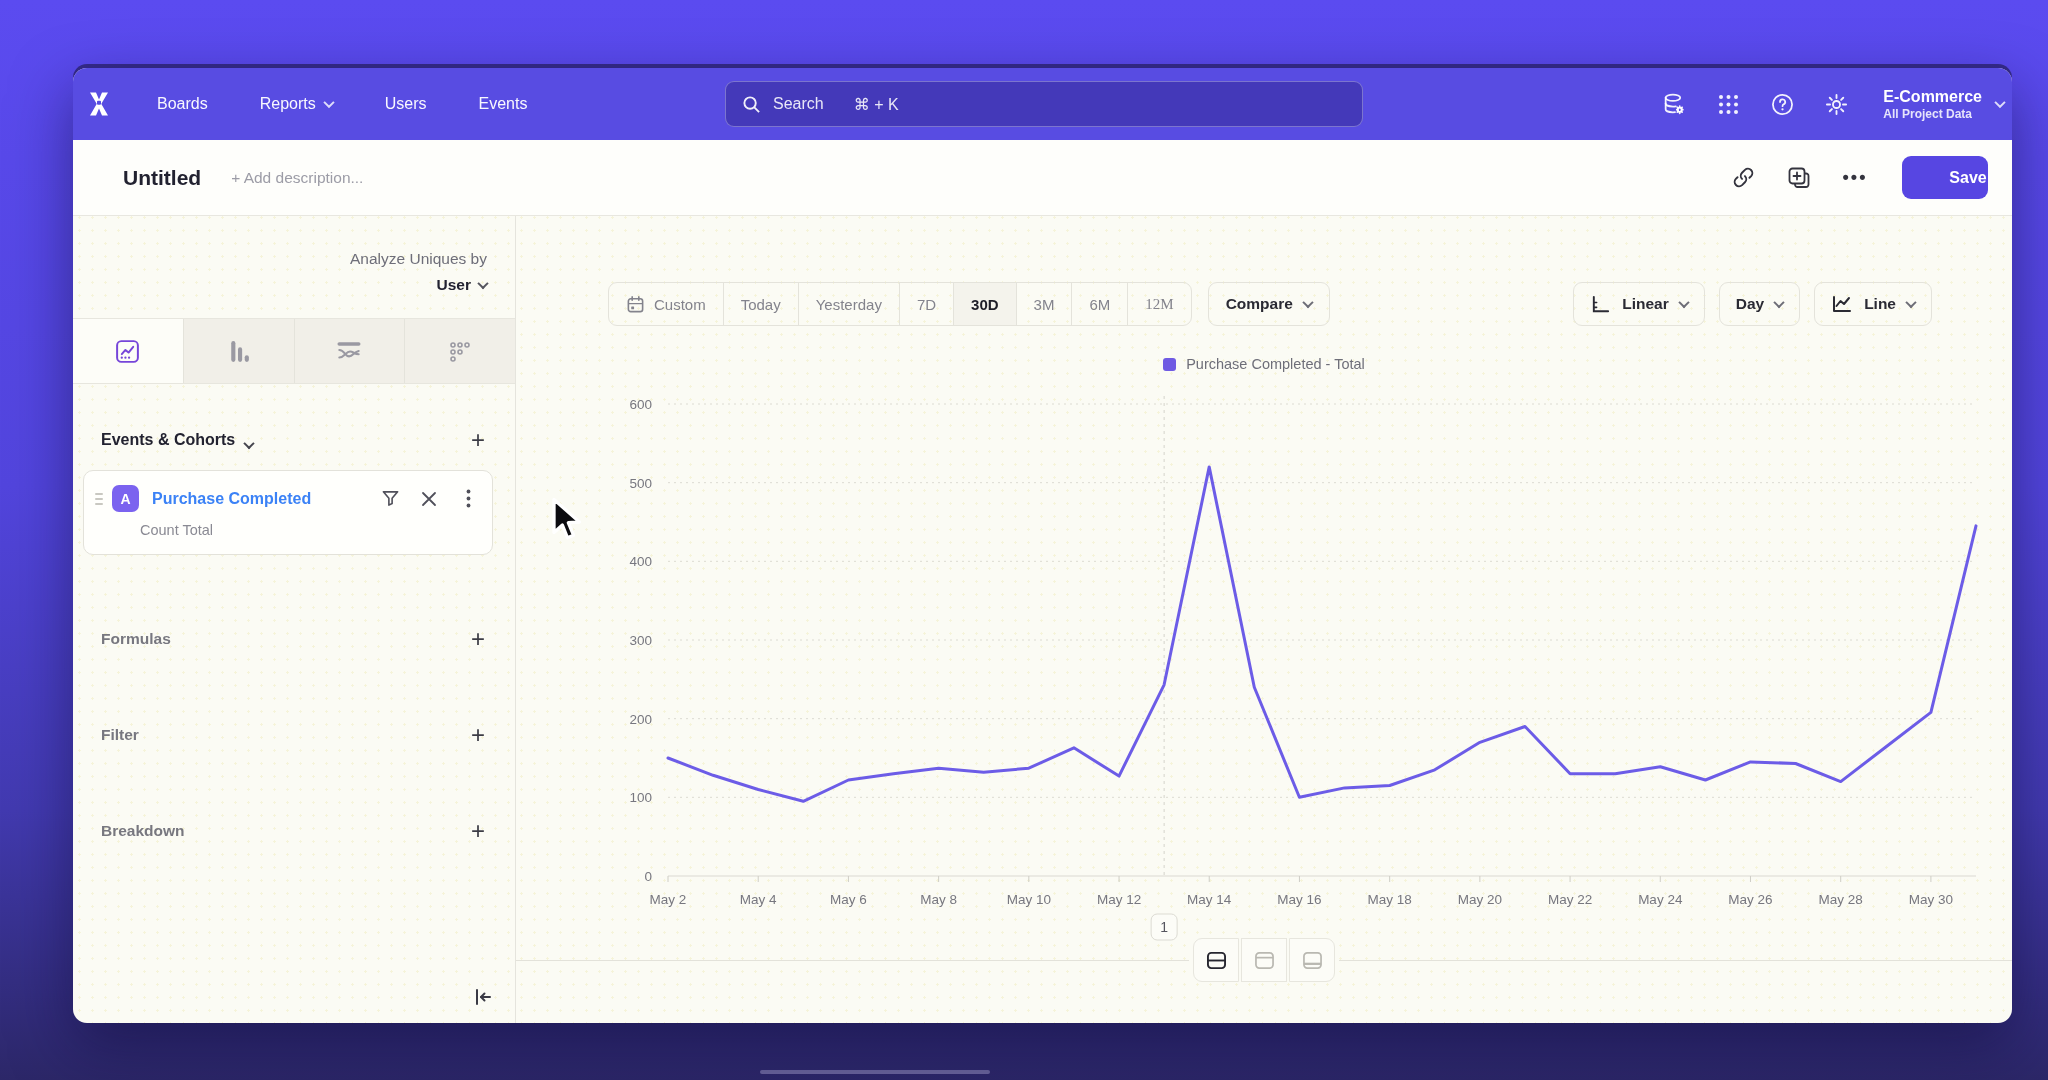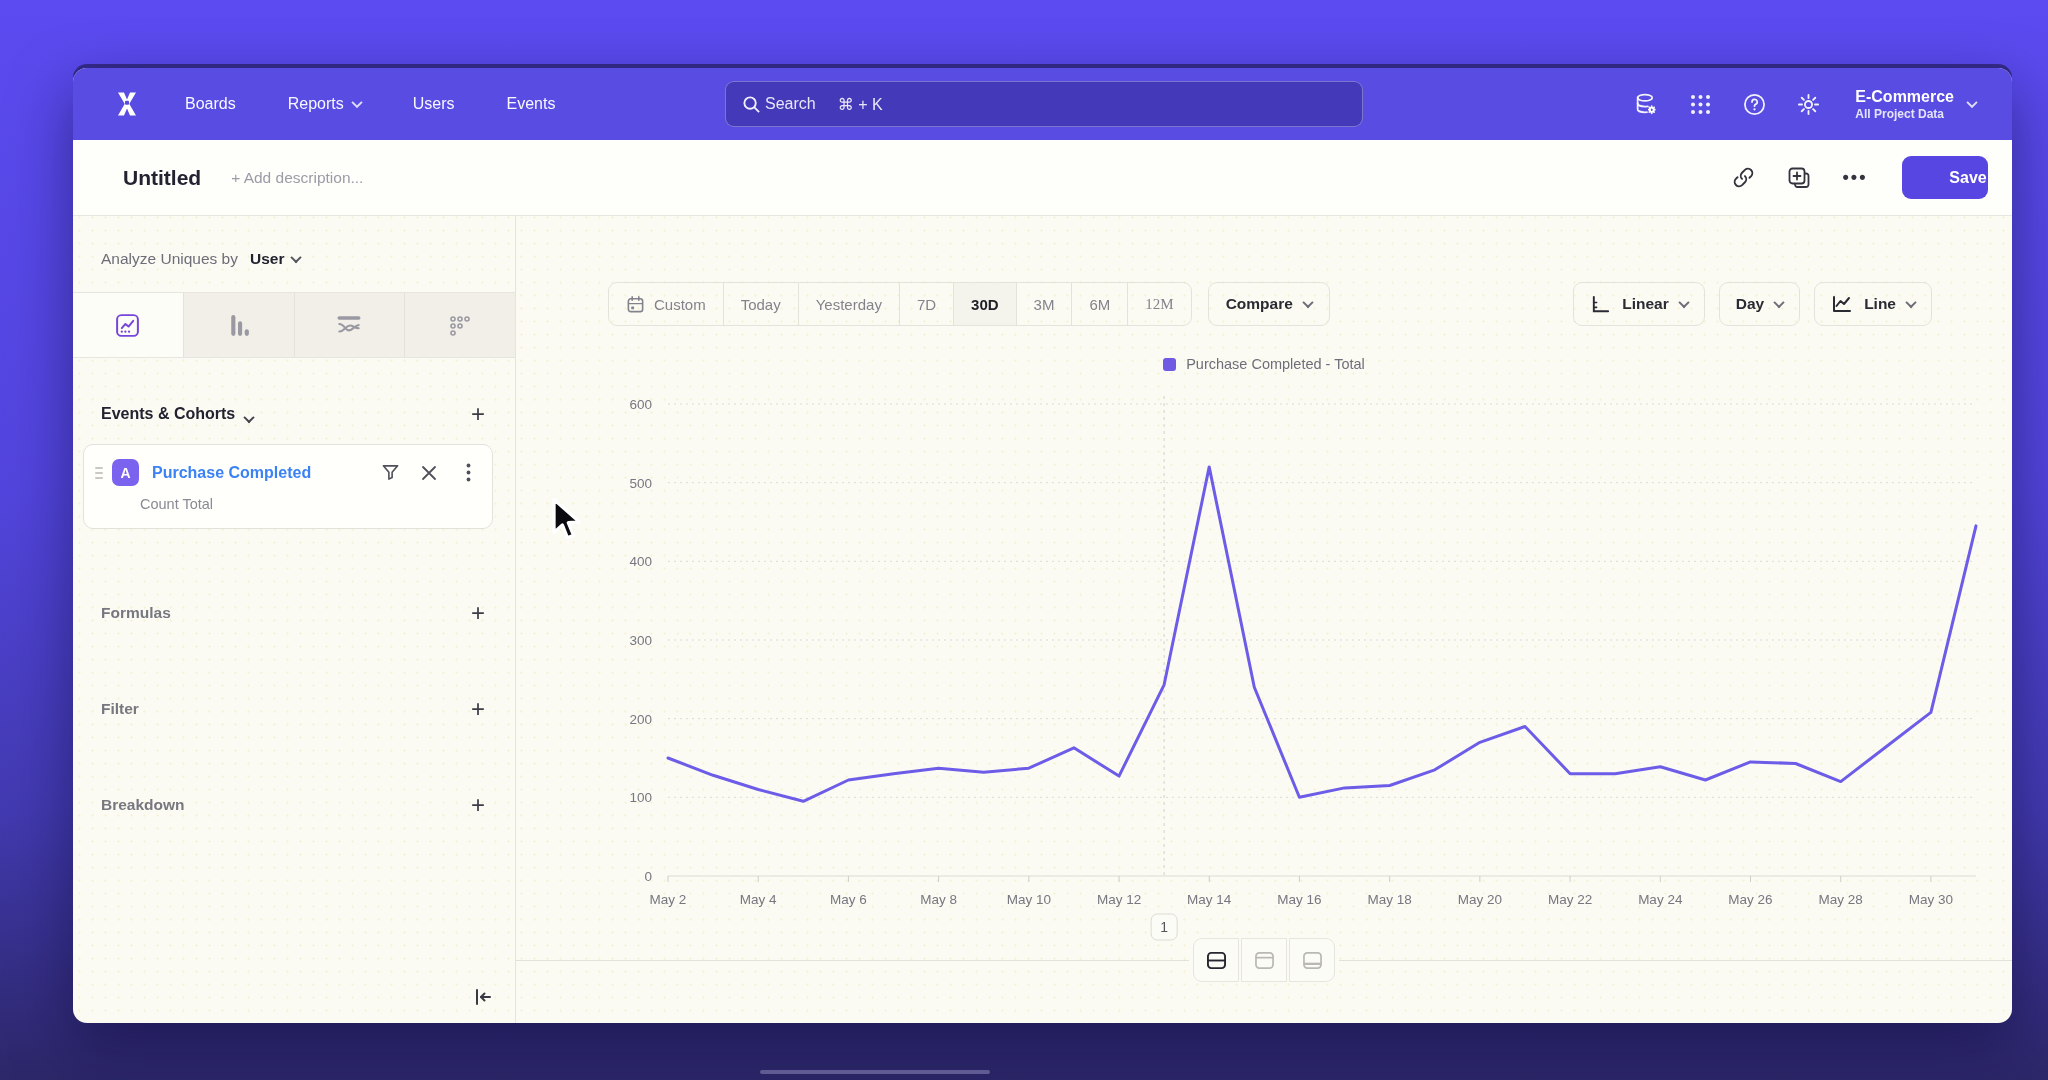--- a/index.html
+++ b/index.html
@@ -12,46 +12,46 @@
   .home-indicator{position:absolute;left:760px;top:1070px;width:230px;height:4px;border-radius:2px;background:rgba(205,200,240,.38);}
   .app-window{
     position:absolute;left:73px;top:68px;width:1939px;height:955px;
     border-radius:14px;background:#fbfbf4;
     background-image:radial-gradient(circle,rgba(214,204,80,.16) 1px,transparent 1.4px);
     background-size:13px 13px;
     box-shadow:0 -4px 0 rgba(22,17,56,.55),0 22px 60px rgba(14,10,54,.5);
     display:flex;flex-direction:column;overflow:hidden;
   }
   
-  .navbar{height:72px;background:#584ce2;display:flex;align-items:center;padding:0 36px;position:relative;flex-shrink:0;color:#fff;}
+  .navbar{height:72px;background:#584ce2;display:flex;align-items:center;padding:0 8px;position:relative;flex-shrink:0;color:#fff;}
   .logo{width:36px;height:36px;margin-right:40px;display:flex;align-items:center;justify-content:center;}
   .nav-items{display:flex;align-items:center;gap:52px;font-size:16px;color:rgba(255,255,255,.96);}
   .nav-item{display:flex;align-items:center;gap:9px;cursor:pointer;white-space:nowrap;}
   .chev{width:8px;height:8px;border-right:2px solid currentColor;border-bottom:2px solid currentColor;transform:rotate(45deg) translate(-1px,-1px);display:inline-block;}
   .chev.white{color:rgba(255,255,255,.8);}
-  .search-bar{position:absolute;left:652px;top:13px;width:638px;height:46px;border-radius:9px;background:rgba(28,20,100,.32);border:1px solid rgba(255,255,255,.30);display:flex;align-items:center;padding:0 16px;color:rgba(255,255,255,.88);font-size:16px;gap:4px;}
+  .search-bar{position:absolute;left:652px;top:13px;width:638px;height:46px;border-radius:9px;background:rgba(28,20,100,.32);border:1px solid rgba(255,255,255,.30);display:flex;align-items:center;padding:0 16px;color:rgba(255,255,255,.88);font-size:16px;gap:12px;}
   .search-shortcut{margin-left:18px;}
   .nav-right{margin-left:auto;display:flex;align-items:center;gap:28px;}
   .nav-icon{width:26px;height:26px;display:flex;align-items:center;justify-content:center;color:rgba(255,255,255,.92);}
   .project-switcher{display:flex;align-items:center;gap:14px;margin-left:6px;cursor:pointer;}
   .project-text{display:flex;flex-direction:column;align-items:flex-start;line-height:1.25;}
   .project-name{font-size:16px;font-weight:bold;color:#fff;}
   .project-sub{font-size:12px;font-weight:bold;color:rgba(255,255,255,.85);}
   
   .title-row{height:76px;background:#fefefb;border-bottom:1px solid #e8e7e0;display:flex;align-items:center;padding:0 24px 0 50px;flex-shrink:0;}
   .report-title{font-size:21px;font-weight:bold;color:#222230;}
   .report-desc{font-size:15.5px;color:#9c9ca6;margin-left:30px;}
   .title-actions{margin-left:auto;display:flex;align-items:center;gap:30px;}
   .action-icon{width:26px;height:26px;display:flex;align-items:center;justify-content:center;color:#34343e;cursor:pointer;}
   .dots-label{font-size:18px;letter-spacing:2px;color:#34343e;font-weight:bold;}
   .save-btn{width:86px;height:43px;border:none;border-radius:9px;background:#5746e2;color:#fff;font-size:16px;font-weight:bold;font-family:inherit;cursor:pointer;margin-left:4px;padding-left:46px;}
   
   .content{flex:1;display:flex;min-height:0;}
   .sidebar{width:443px;border-right:1px solid #e5e4dd;position:relative;flex-shrink:0;}
-  .analyze-row{display:flex;align-items:flex-end;gap:8px;padding:34px 28px 0 28px;font-size:15.5px;color:#6e6e79;}
+  .analyze-row{display:flex;align-items:flex-end;gap:8px;padding:34px 28px 0 28px;font-size:15.5px;color:#6e6e79;flex-direction:column;}
   .analyze-value{color:#222230;font-weight:bold;margin-left:4px;display:flex;align-items:center;gap:8px;}
   .analyze-value .chev{color:#55555e;}
   .tab-strip{margin-top:24px;display:grid;grid-template-columns:1fr 1fr 1fr 1fr;gap:1px;background:#e4e3db;border-top:1px solid #e7e6de;border-bottom:1px solid #e7e6de;height:66px;}
   .tab-cell{background:#f1efe8;display:flex;align-items:center;justify-content:center;cursor:pointer;color:#9a99a2;}
   .tab-cell.active{background:#fdfdf8;color:#7645d9;}
   .section-head{display:flex;align-items:center;padding:0 30px 0 28px;margin-top:46px;}
   .section-head.first{margin-top:44px;}
   .section-title{font-size:16px;font-weight:bold;color:#222230;display:flex;align-items:flex-end;gap:10px;}
   .section-title .chev{color:#44444d;}
   .plus-btn{margin-left:auto;font-size:24px;font-weight:400;color:#3c3c45;cursor:pointer;line-height:1;}

